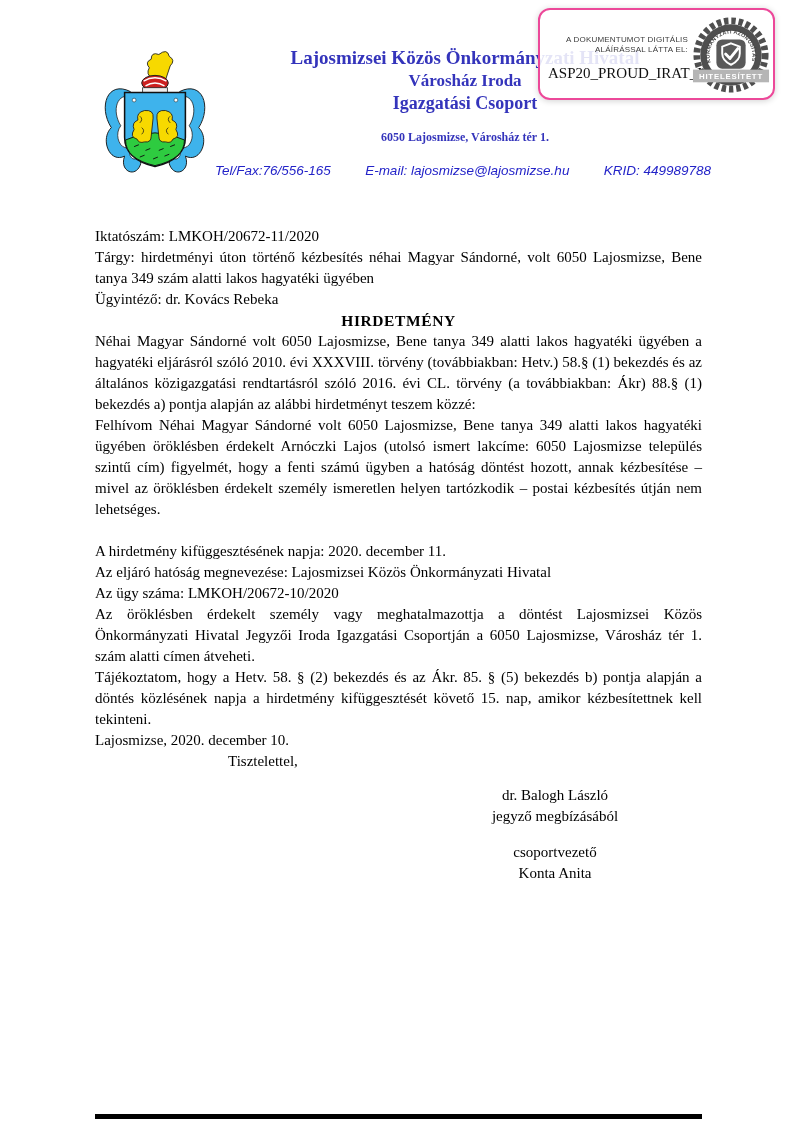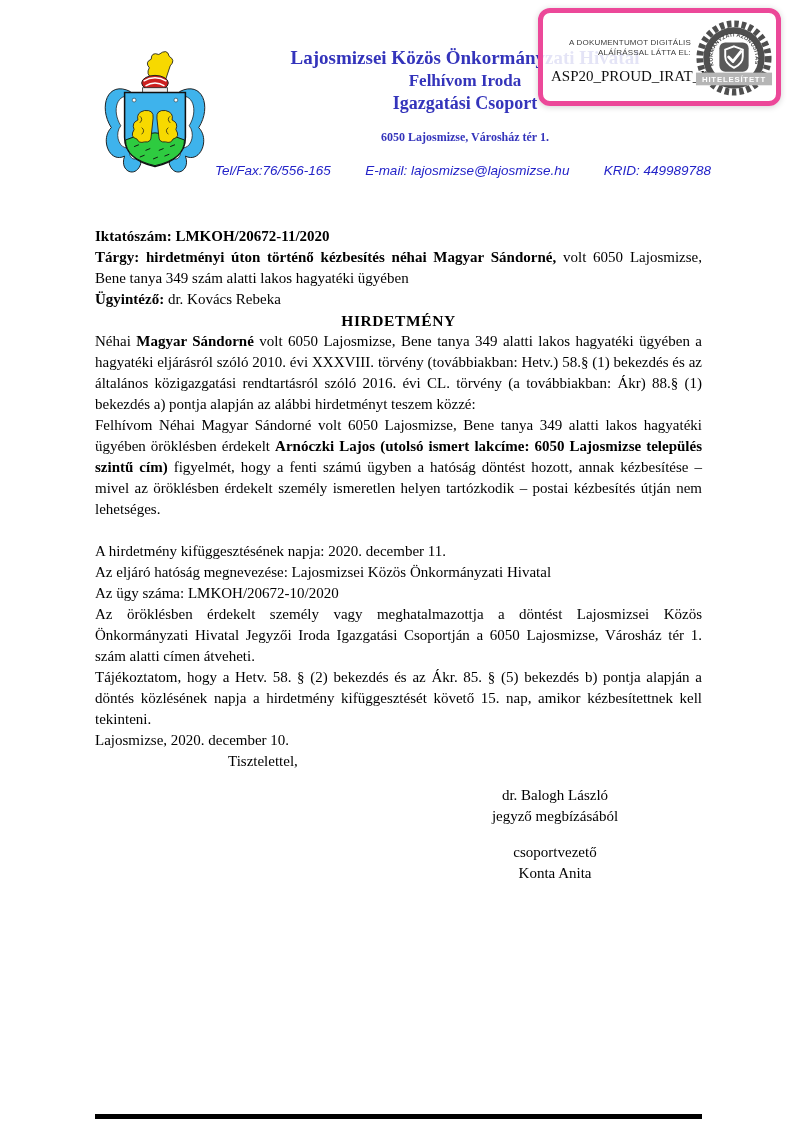--- a/index.html
+++ b/index.html
@@ -21,21 +21,21 @@
   .h-addr{font-size:12px;line-height:17px;margin:15px 0 0;}
   .contact-row{
     position:absolute;left:215px;top:163px;width:496px;
     display:flex;justify-content:space-between;
     font-family:"Liberation Sans", sans-serif;font-style:italic;
     font-size:13.5px;color:#2323c8;gap:32px;
   }
   
   .sig-badge{
     position:absolute;left:538px;top:8px;width:233px;height:88px;
-    background:rgba(255,255,255,0.87);border:5px solid #ec4899;
+    background:rgba(255,255,255,0.87);border:2px solid #ec4899;
     border-radius:12px;box-shadow:0 1px 6px rgba(0,0,0,0.18);z-index:5;text-decoration:underline;
   }
   .badge-note{
     position:absolute;top:25px;left:8px;width:140px;text-align:right;
     font-family:"Liberation Sans", sans-serif;font-size:8px;line-height:10px;
     color:#3a3a3a;letter-spacing:0.2px;
   }
   .badge-signer{
     position:absolute;top:55px;left:8px;white-space:nowrap;
     font-family:"Liberation Serif", serif;font-size:15px;color:#111;
@@ -55,21 +55,21 @@
   .para{margin-top:21px;}
   .salutation{margin-top:21px;padding-left:133px;}
   .signer{width:240px;margin-left:340px;text-align:center;margin-top:13px;}
   .signer-gap{margin-top:15px;}
   .closing-date{margin-top:21px;}
   
   .footer-rule{
     position:absolute;left:95px;top:1114px;width:607px;height:5px;
     background:#000;
   }
-  b{font-weight:bold;}
+  b{font-weight:normal;}
 </style>
 </head>
 <body>
 
 <div class="page">
 
   <svg class="crest" viewBox="0 0 120 145">
 
     <path d="M34,52 C10,40 0,68 14,90 C2,102 12,128 28,120 C22,136 40,144 45,128 L40,88 Z" fill="#3eb3ec" stroke="#1a1a1a" stroke-width="1"></path>
     <path d="M36,58 C20,52 14,72 24,88 C16,98 24,116 34,110 C30,122 40,128 43,118 L40,88 Z" fill="#ffffff" stroke="#1a1a1a" stroke-width="0.8"></path>
@@ -91,21 +91,21 @@
     <circle cx="82" cy="61" r="2" fill="#ffffff" stroke="#111" stroke-width="0.5"></circle>
 
     <path d="M49,72 q-9,2 -7,10 q-7,3 -4,10 q-5,8 3,10 q2,5 8,3 q7,1 7,-6 l2,-19 q1,-9 -9,-8 z" fill="#f7d900" stroke="#1a1a1a" stroke-width="0.9"></path>
     <path d="M44,78 q4,3 0,7 M46,90 q4,3 0,7" fill="none" stroke="#1a1a1a" stroke-width="0.8"></path>
     <path d="M71,72 q9,2 7,10 q7,3 4,10 q5,8 -3,10 q-2,5 -8,3 q-7,1 -7,-6 l-2,-19 q-1,-9 9,-8 z" fill="#f7d900" stroke="#1a1a1a" stroke-width="0.9"></path>
     <path d="M76,78 q-4,3 0,7 M74,90 q-4,3 0,7" fill="none" stroke="#1a1a1a" stroke-width="0.8"></path>
   </svg>
 
   <div class="head-titles">
     <p class="h-org">Lajosmizsei Közös Önkormányzati Hivatal</p>
-    <p class="h-office">Felhívom Iroda</p>
+    <p class="h-office">Városház Iroda</p>
     <p class="h-group">Igazgatási Csoport</p>
     <p class="h-addr">6050 Lajosmizse, Városház tér 1.</p>
   </div>
 
   <div class="contact-row">
     <span>Tel/Fax:76/556-165</span>
     <span>E-mail: lajosmizse@lajosmizse.hu</span>
     <span>KRID: 449989788</span>
   </div>
 

